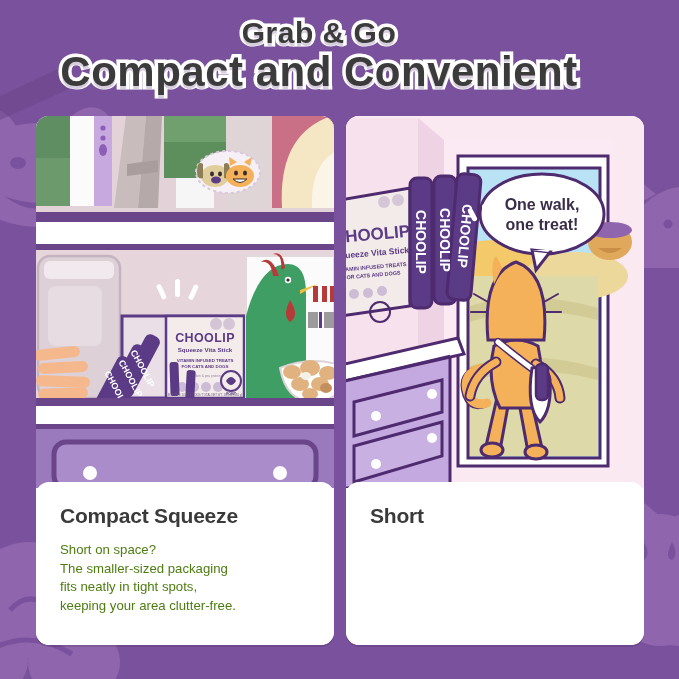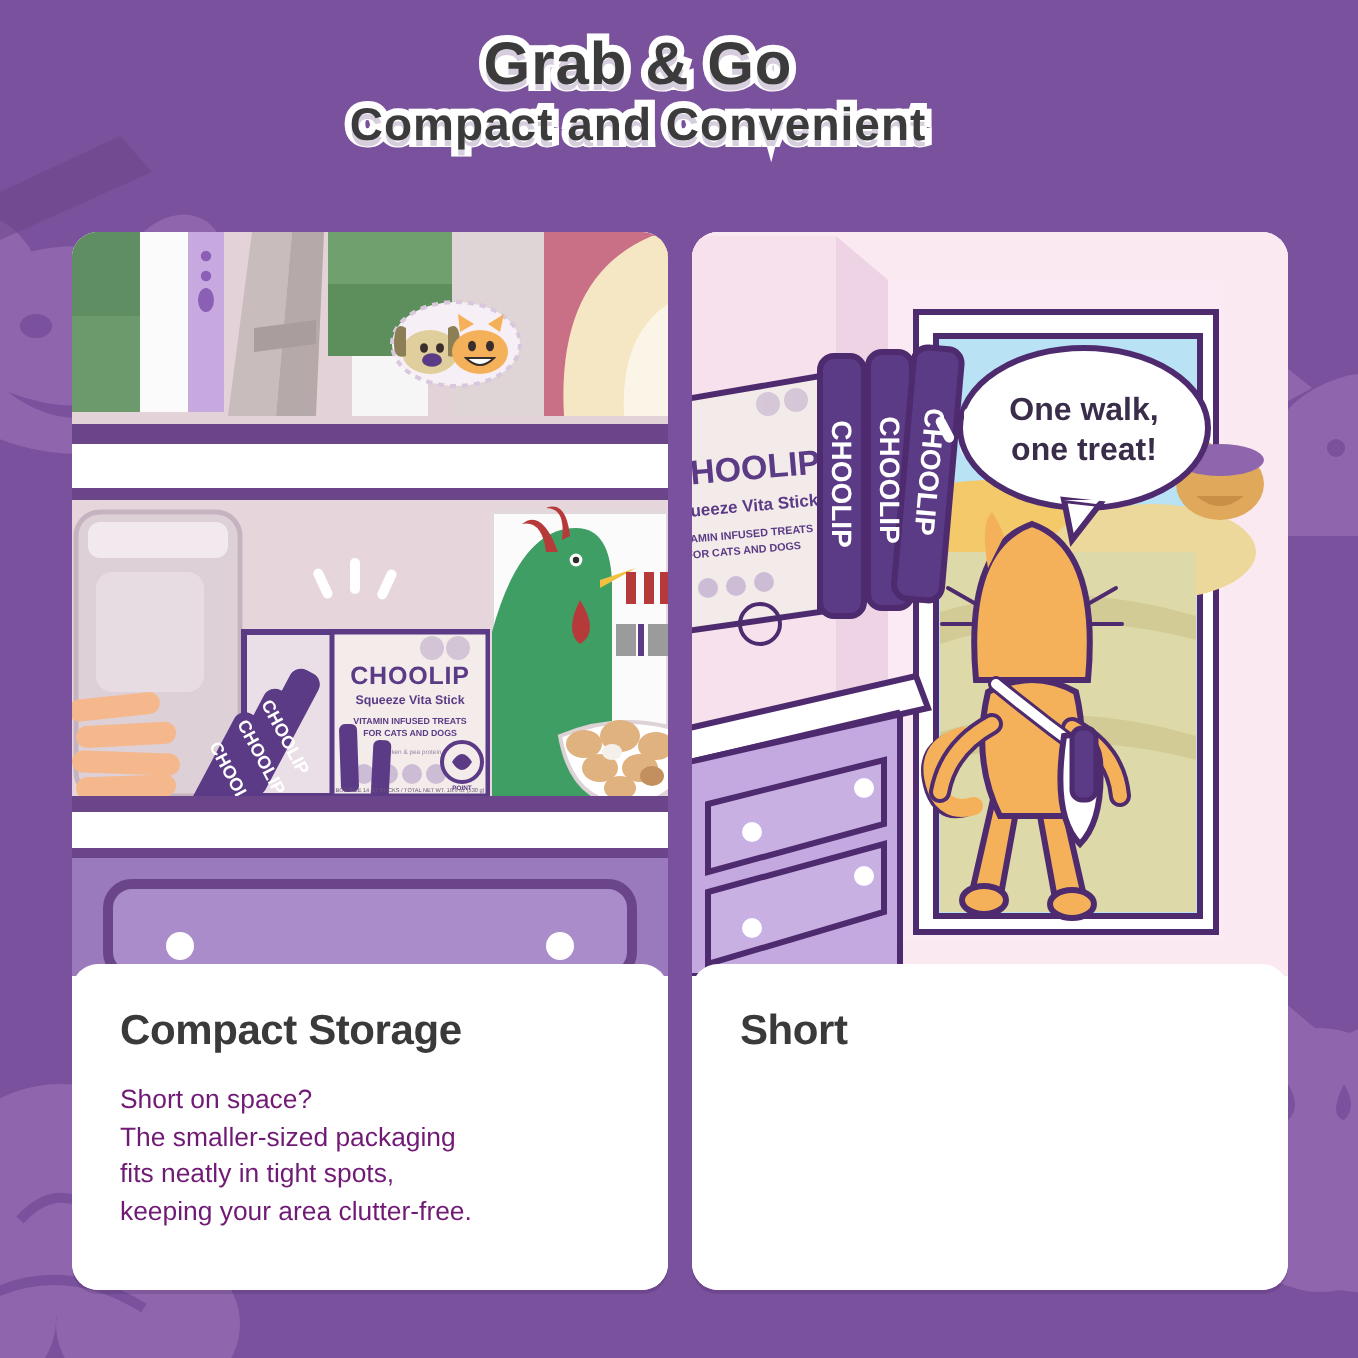--- a/index.html
+++ b/index.html
@@ -17,40 +17,40 @@
 
   
   .header{position:absolute;left:0;top:18px;width:616px;text-align:center;z-index:20;margin-left:11px;}
   .title-l1,.title-l2{
     font-weight:bold;color:#3b3b3b;letter-spacing:.5px;
     -webkit-text-stroke:7px #ffffff;paint-order:stroke fill;
     text-shadow:0 3px 0 rgba(90,55,120,.25);
     margin:0;line-height:1.02;
   }
   .title-l1{font-size:30px;}
-  .title-l2{font-size:23px;margin-top:2px;}
+  .title-l2{font-size:42px;margin-top:2px;}
 
   
   .panel{
     position:absolute;background:#fff;border-radius:13px;overflow:hidden;
     box-shadow:0 2px 0 rgba(60,30,85,.18);
   }
   .panel-left{left:36px;top:116px;width:298px;height:529px;}
   .panel-right{left:346px;top:116px;width:298px;height:529px;}
 
   .art{position:absolute;left:0;top:0;width:298px;height:372px;overflow:hidden;}
   .card{
     position:absolute;left:0;bottom:0;width:298px;height:163px;background:#fff;
     border-radius:13px;
   }
   .card-inner{padding:22px 24px 0 24px;}
   .card h3{
     margin:0 0 13px 0;font-size:21px;font-weight:bold;color:#3a3a3a;letter-spacing:-.2px;
   }
-  .card p{margin:0;font-size:13.2px;line-height:1.42;color:#701a75;white-space:pre-line;}
+  .card p{margin:0;font-size:13.2px;line-height:1.42;color:#4d7c0f;white-space:pre-line;}
 
   svg{display:block;}
 </style>
 </head>
 <body>
 
 <div class="stage">
 
   <svg width="679" height="679" style="position:absolute;left:0;top:0;">
 
@@ -267,21 +267,21 @@
           <rect x="0" y="313" width="298" height="59" fill="#9a79bd"></rect>
           <rect x="18" y="326" width="262" height="46" rx="12" fill="#a98cc9" stroke="#6b4589" stroke-width="5"></rect>
           <circle cx="54" cy="357" r="7" fill="#ffffff"></circle>
           <circle cx="244" cy="357" r="7" fill="#ffffff"></circle>
         </g>
       </svg>
     </div>
 
     <div class="card">
       <div class="card-inner">
-        <h3>Compact Storage</h3>
+        <h3>Compact Squeeze</h3>
         <p>Short on space?
 The smaller-sized packaging
 fits neatly in tight spots,
 keeping your area clutter-free.</p>
       </div>
     </div>
   </div>
 
   <div class="panel panel-right">
     <div class="art">

